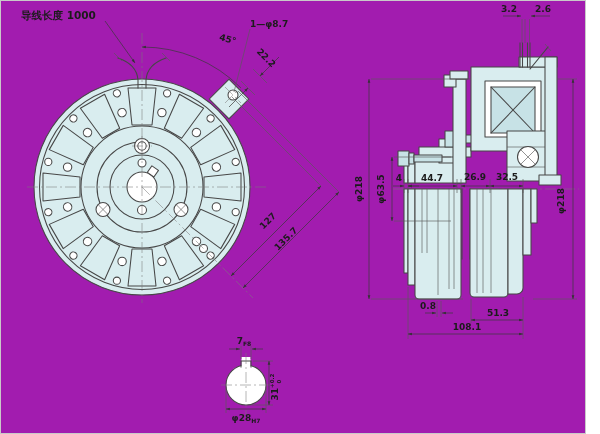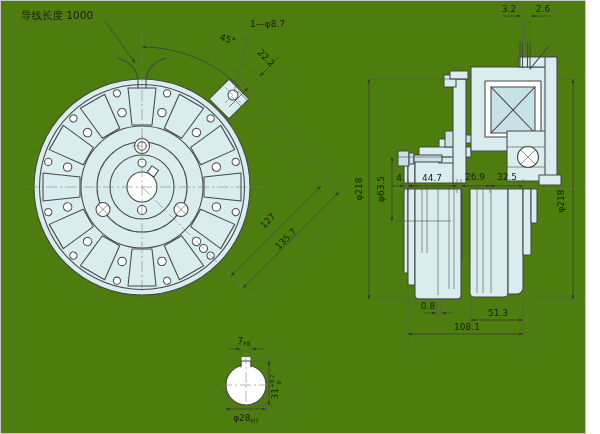--- a/index.html
+++ b/index.html
@@ -1,16 +1,16 @@
 <!DOCTYPE html>
 <html><head>
 <meta charset="utf-8">
 <style>
   html,body{margin:0;padding:0;background:#fff;}
-  .frame{width:586px;height:434px;border:1px solid #c9c9c9;box-sizing:border-box;background:#4d7c0f;}
+  .frame{width:586px;height:434px;border:1px solid #c9c9c9;box-sizing:border-box;background:#a21caf;font-weight:bold;}
   svg{display:block;}
   text{font-family:"DejaVu Sans","Liberation Sans",sans-serif;font-size:9px;fill:#1b1b1b;}
   .cjk{font-size:10.5px;}
   .sub{font-size:6px;}
   .tol{font-size:5.5px;}
   .ln{stroke:#474747;stroke-width:1.05;fill:none;stroke-linejoin:round;stroke-linecap:square;}
   .f1{fill:#d9edef;}
   .f2{fill:#c7e2e6;}
   .fw{fill:#ffffff;}
   .thin{stroke:#5a5a5a;stroke-width:0.65;fill:none;}

